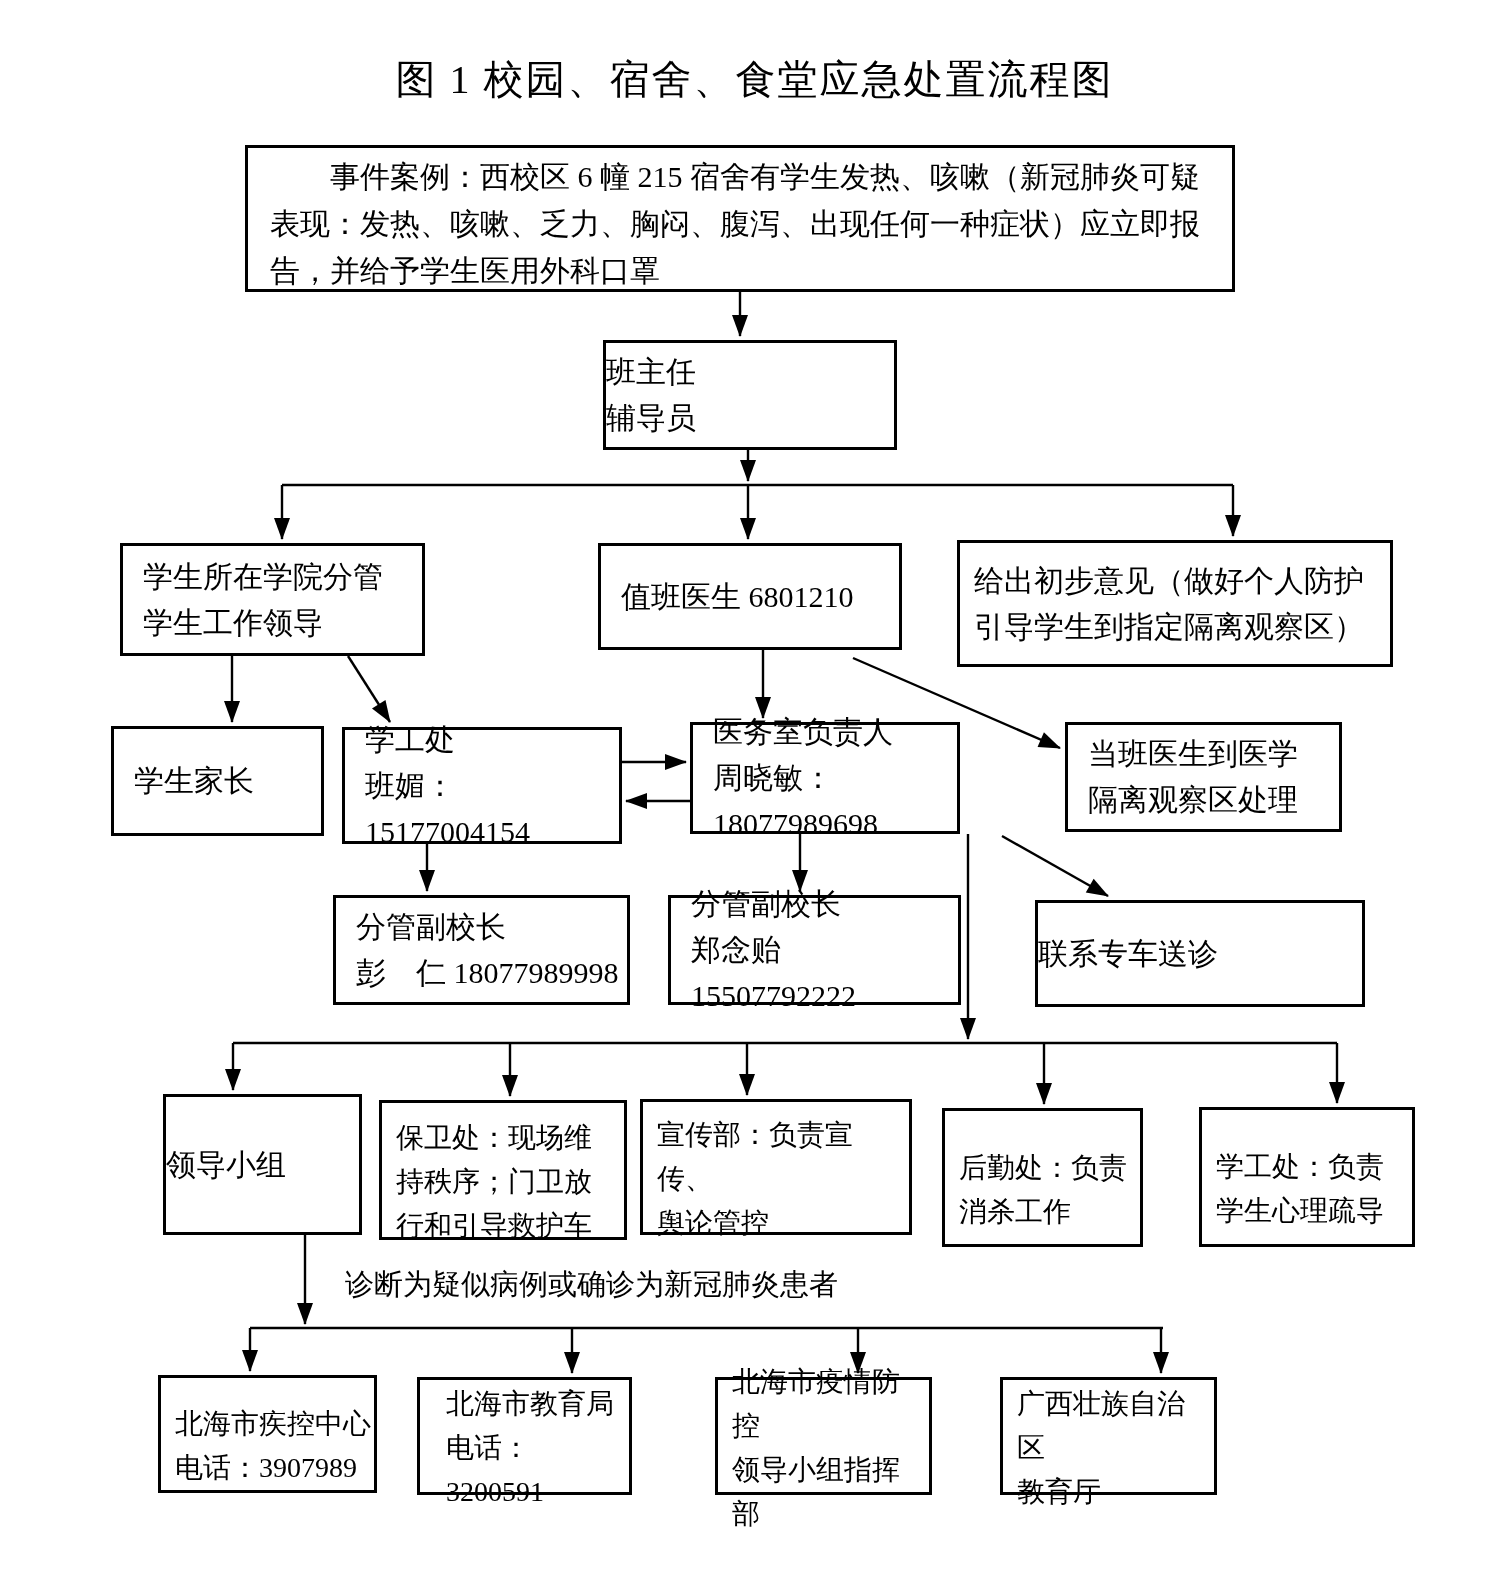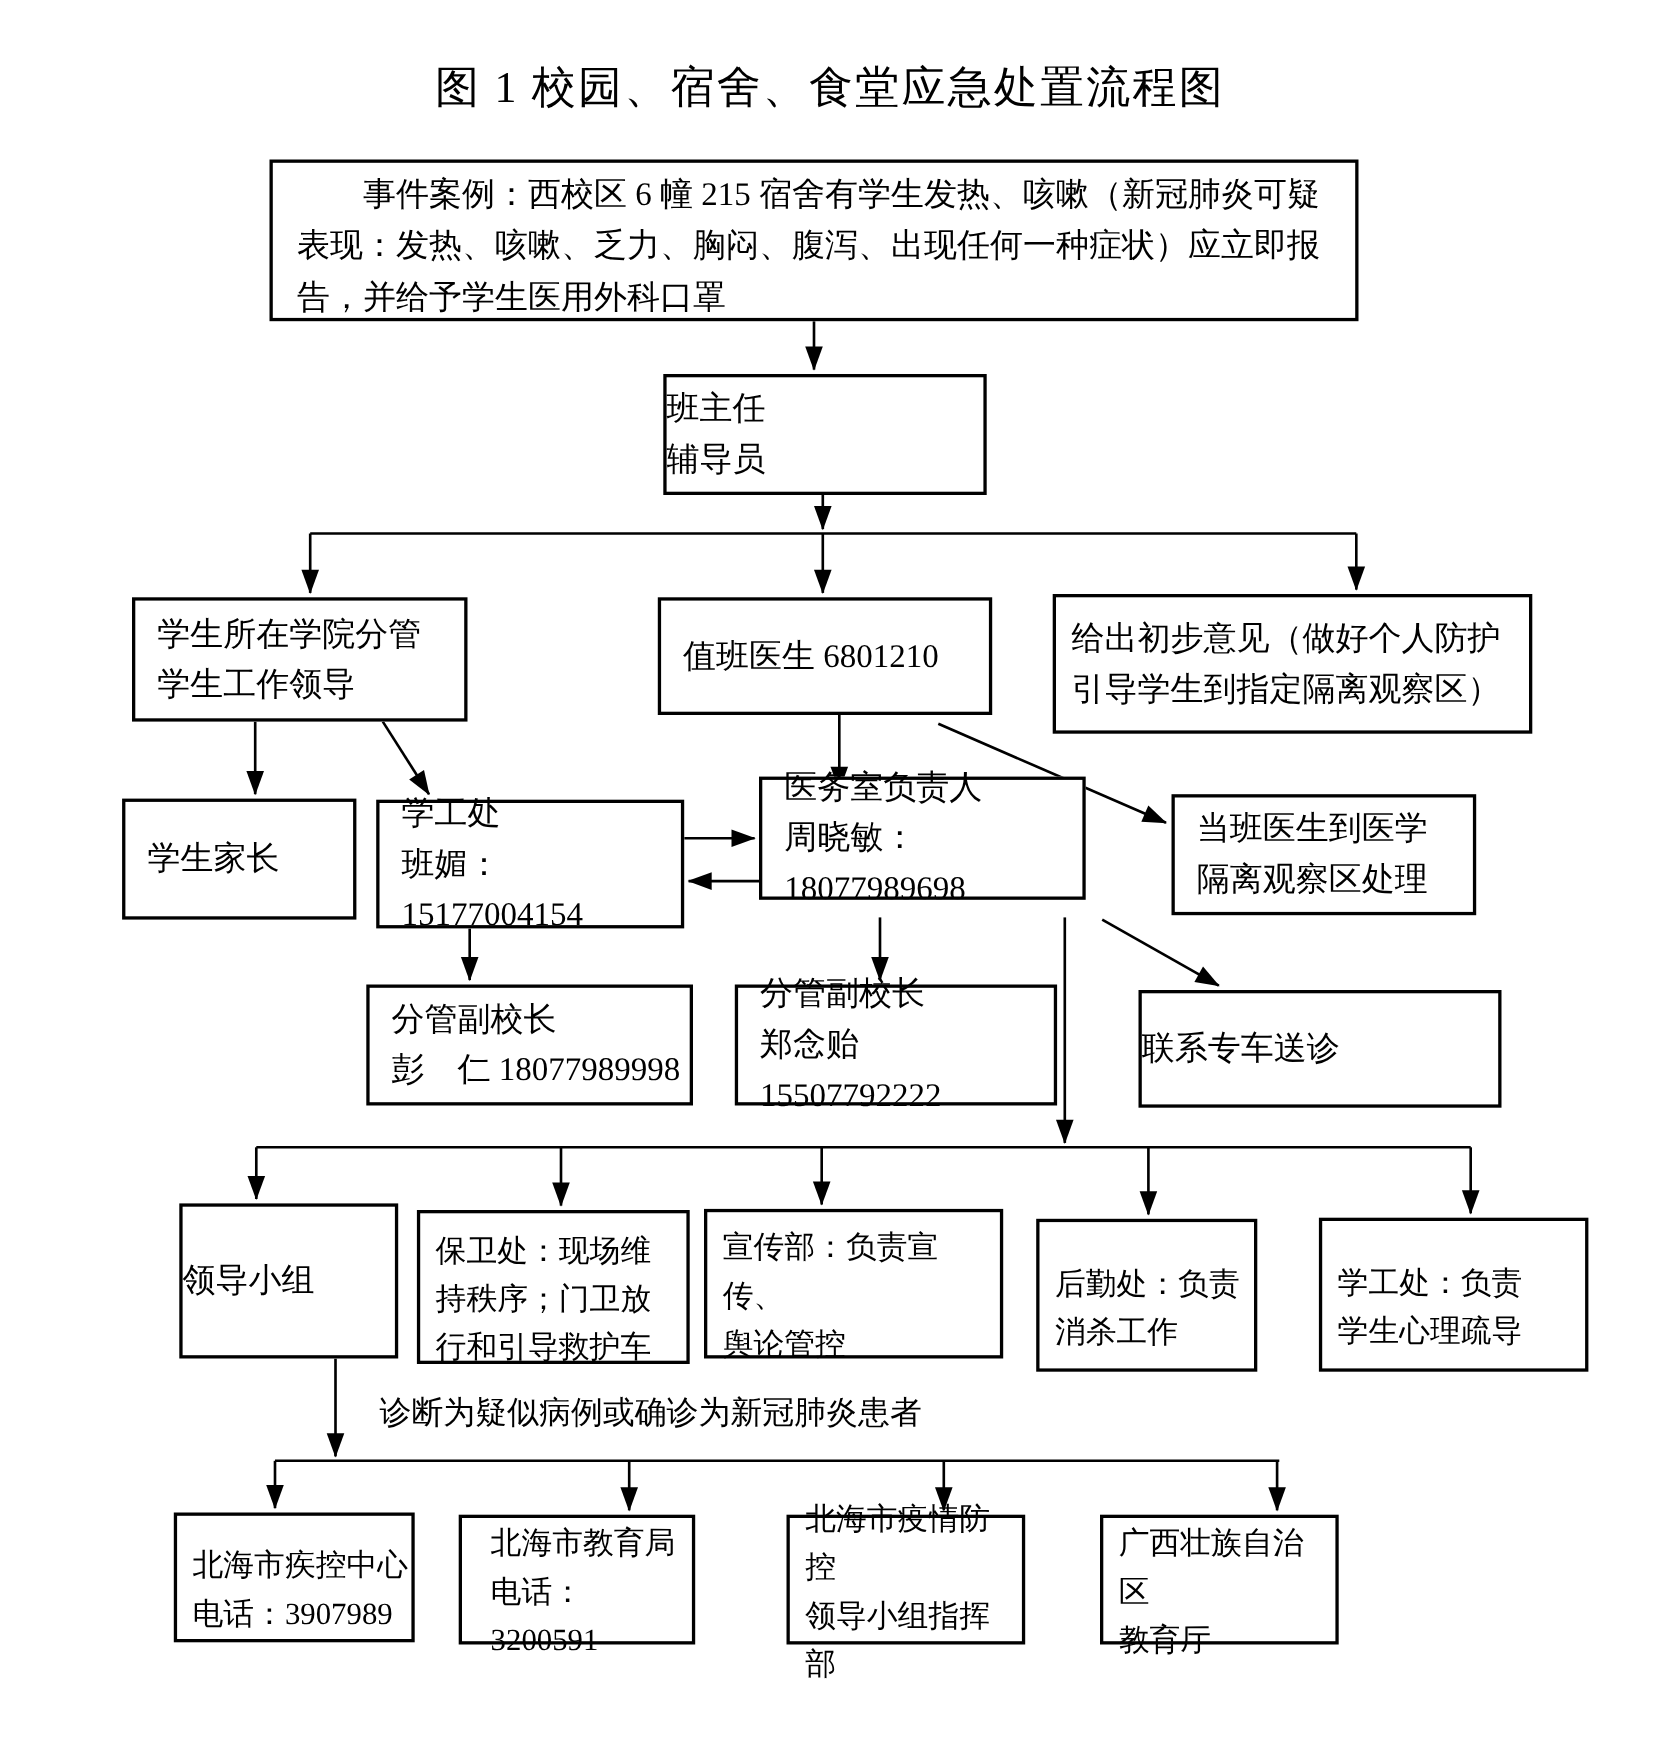--- a/index.html
+++ b/index.html
@@ -102,21 +102,21 @@
 
   <div class="node pad" style="left:111px;top:726px;width:213px;height:110px">
     <div class="txt">学生家长</div>
   </div>
 
   <div class="node pad" style="left:342px;top:727px;width:280px;height:117px">
     <div class="txt">学工处
 班媚：15177004154</div>
   </div>
 
-  <div class="node pad" style="left:690px;top:706px;width:297px;height:112px">
+  <div class="node pad" style="left:690px;top:722px;width:270px;height:112px">
     <div class="txt">医务室负责人
 周晓敏：18077989698</div>
   </div>
 
   <div class="node pad" style="left:1065px;top:722px;width:277px;height:110px">
     <div class="txt">当班医生到医学
 隔离观察区处理</div>
   </div>
 
   <div class="node pad" style="left:333px;top:895px;width:297px;height:110px">
@@ -146,21 +146,21 @@
   <div class="node sm" style="left:640px;top:1099px;width:272px;height:136px">
     <div class="txt">宣传部：负责宣传、
 舆论管控</div>
   </div>
 
   <div class="node sm" style="left:942px;top:1108px;width:201px;height:139px">
     <div class="txt">后勤处：负责
 消杀工作</div>
   </div>
 
-  <div class="node sm" style="left:1199px;top:1107px;width:245px;height:140px">
+  <div class="node sm" style="left:1199px;top:1107px;width:216px;height:140px">
     <div class="txt">学工处：负责
 学生心理疏导</div>
   </div>
 
   <div class="free-label" style="left:345px;top:1265px">诊断为疑似病例或确诊为新冠肺炎患者</div>
 
   <div class="node sm" style="left:158px;top:1375px;width:219px;height:118px">
     <div class="txt">北海市疾控中心
 电话：3907989</div>
   </div>

